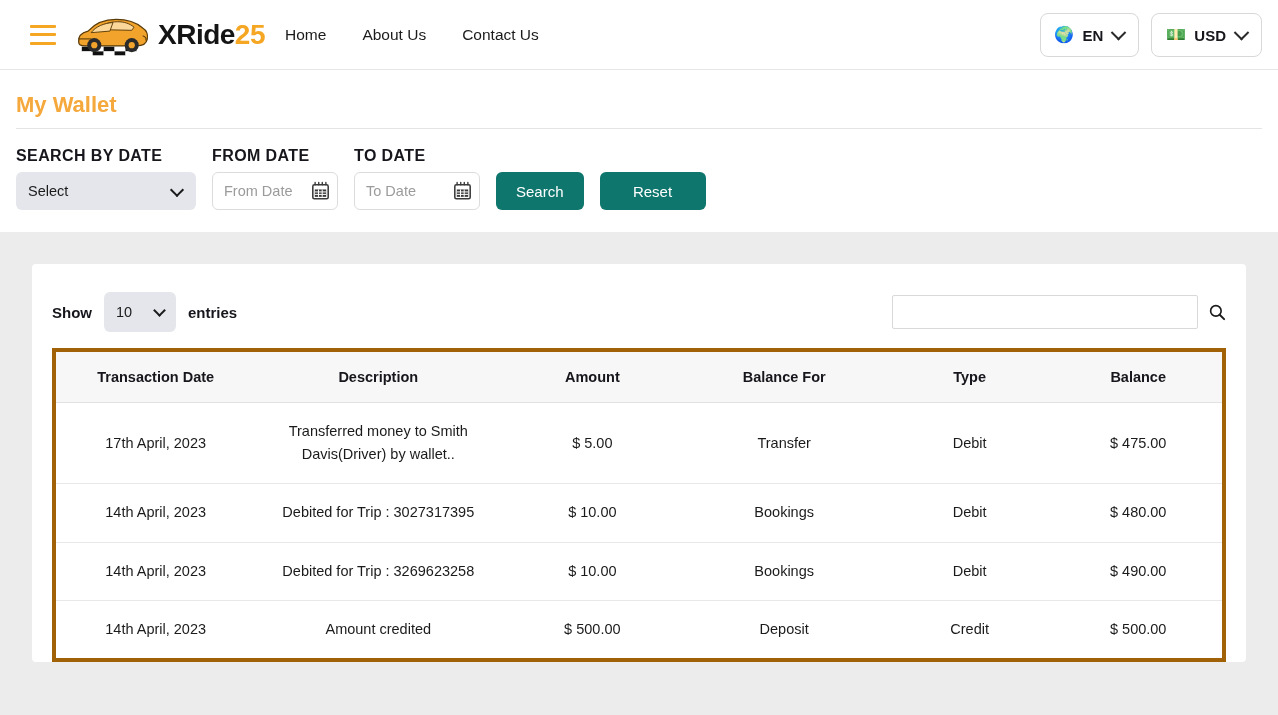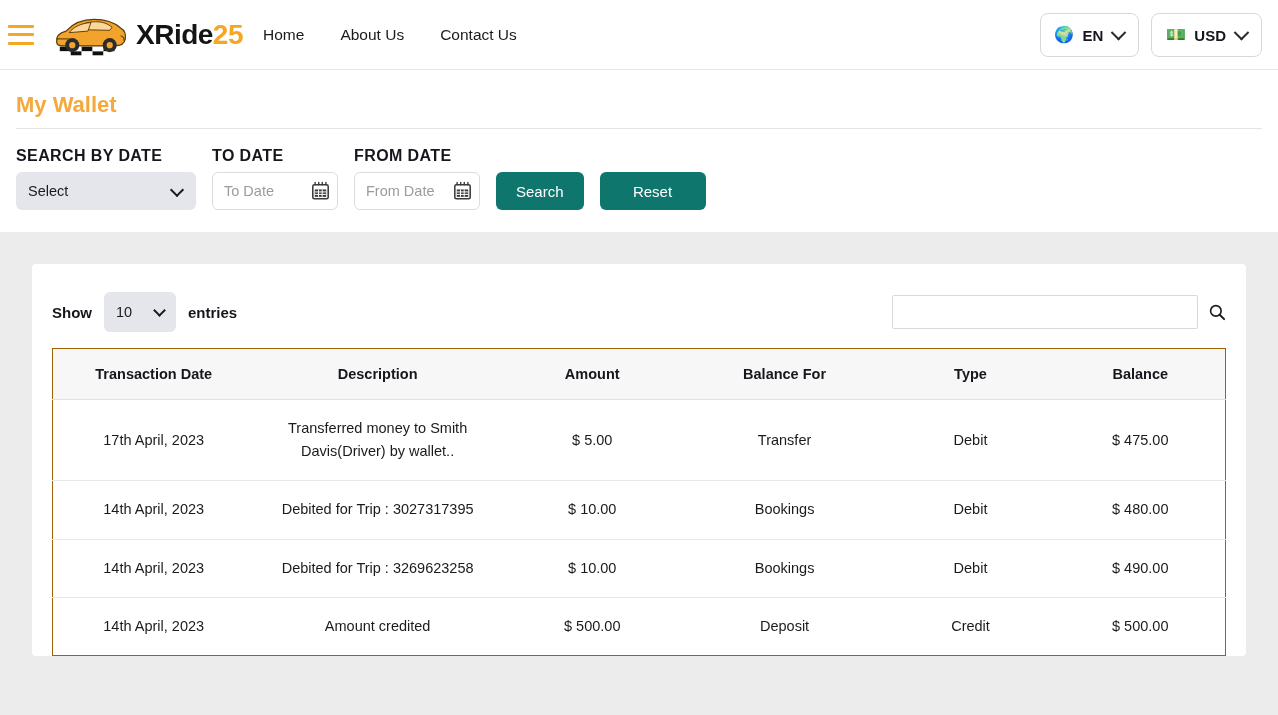--- a/index.html
+++ b/index.html
@@ -14,21 +14,21 @@
   }
 
   
   .topbar {
     position: relative;
     height: 70px;
     background: #ffffff;
     border-bottom: 1px solid #e6e6e6;
     display: flex;
     align-items: center;
-    padding: 0 4px;
+    padding: 0 26px;
   }
 
   .hamburger {
     width: 26px;
     height: 20px;
     display: flex;
     flex-direction: column;
     justify-content: space-between;
     cursor: pointer;
     margin-right: 18px;
@@ -259,21 +259,21 @@
     font-size: 14px;
     font-family: inherit;
     background: #fff;
   }
   .mag { width: 18px; height: 18px; cursor: pointer; }
 
   
   table {
     width: 100%;
     border-collapse: collapse;
-    border: 1px solid #a16207;
+    border: 4px solid #a16207;
   }
   thead th {
     background: #f7f7f7;
     font-size: 14.5px;
     font-weight: bold;
     color: #16161c;
     padding: 17px 8px;
     text-align: center;
     border-bottom: 1px solid #e2e2e2;
   }
@@ -367,37 +367,37 @@
       <div class="field-label">SEARCH BY DATE</div>
       <div class="select-wrap">
         <select class="sel">
           <option>Select</option>
         </select>
         <span class="sel-caret"></span>
       </div>
     </div>
 
     <div>
-      <div class="field-label">TO DATE</div>
+      <div class="field-label">FROM DATE</div>
       <div class="date-wrap">
-        <input class="date-input" type="text" placeholder="To Date" style="">
+        <input class="date-input" type="text" placeholder="From Date" style="">
         <svg class="cal-icon" viewBox="0 0 24 26">
           <path d="M5 2 v3 M9.7 2 v3 M14.3 2 v3 M19 2 v3" stroke="#3a3a3a" stroke-width="1.8" stroke-linecap="round"></path>
           <rect x="2" y="5" width="20" height="18" rx="2" fill="none" stroke="#3a3a3a" stroke-width="2"></rect>
           <rect x="4.6" y="11" width="14.8" height="9.6" fill="#3a3a3a"></rect>
           <path d="M9.4 11 v9.6 M14.2 11 v9.6" stroke="#fff" stroke-width="1.3"></path>
           <path d="M4.6 14.2 h14.8 M4.6 17.4 h14.8" stroke="#fff" stroke-width="1.3"></path>
         </svg>
       </div>
     </div>
 
     <div>
-      <div class="field-label">FROM DATE</div>
+      <div class="field-label">TO DATE</div>
       <div class="date-wrap">
-        <input class="date-input" type="text" placeholder="From Date" style="">
+        <input class="date-input" type="text" placeholder="To Date" style="">
         <svg class="cal-icon" viewBox="0 0 24 26">
           <path d="M5 2 v3 M9.7 2 v3 M14.3 2 v3 M19 2 v3" stroke="#3a3a3a" stroke-width="1.8" stroke-linecap="round"></path>
           <rect x="2" y="5" width="20" height="18" rx="2" fill="none" stroke="#3a3a3a" stroke-width="2"></rect>
           <rect x="4.6" y="11" width="14.8" height="9.6" fill="#3a3a3a"></rect>
           <path d="M9.4 11 v9.6 M14.2 11 v9.6" stroke="#fff" stroke-width="1.3"></path>
           <path d="M4.6 14.2 h14.8 M4.6 17.4 h14.8" stroke="#fff" stroke-width="1.3"></path>
         </svg>
       </div>
     </div>
 

